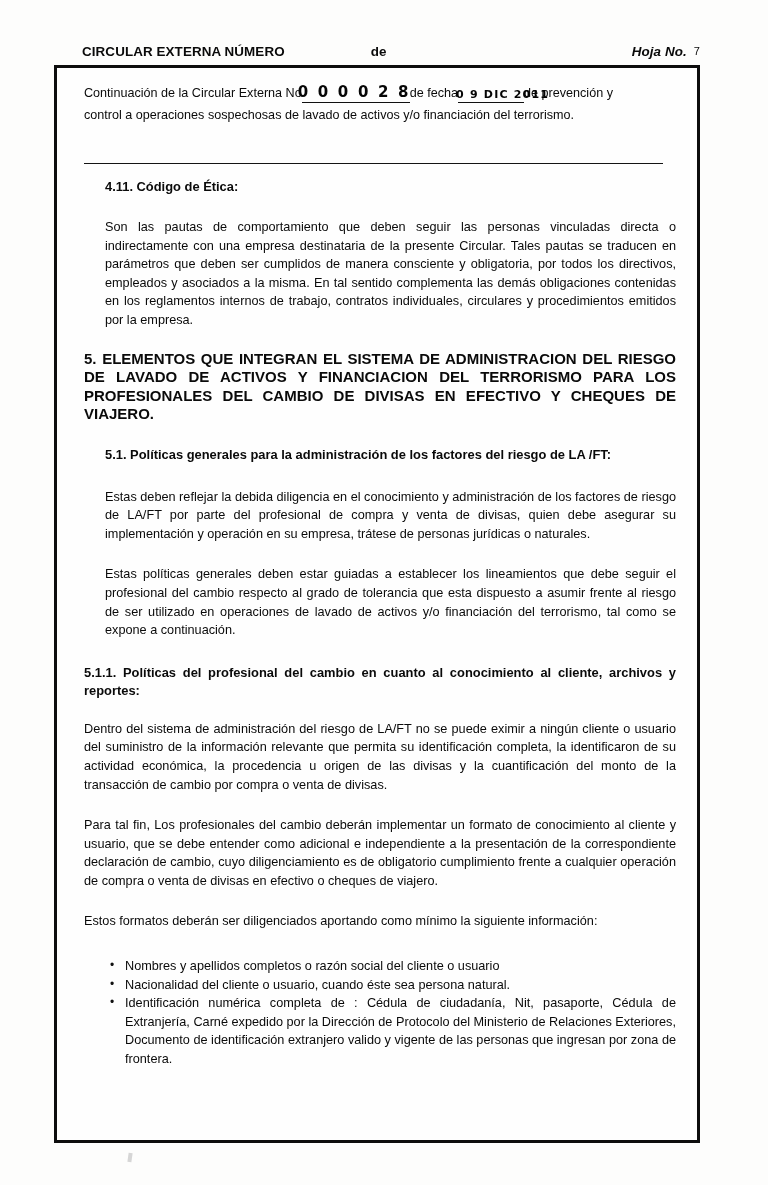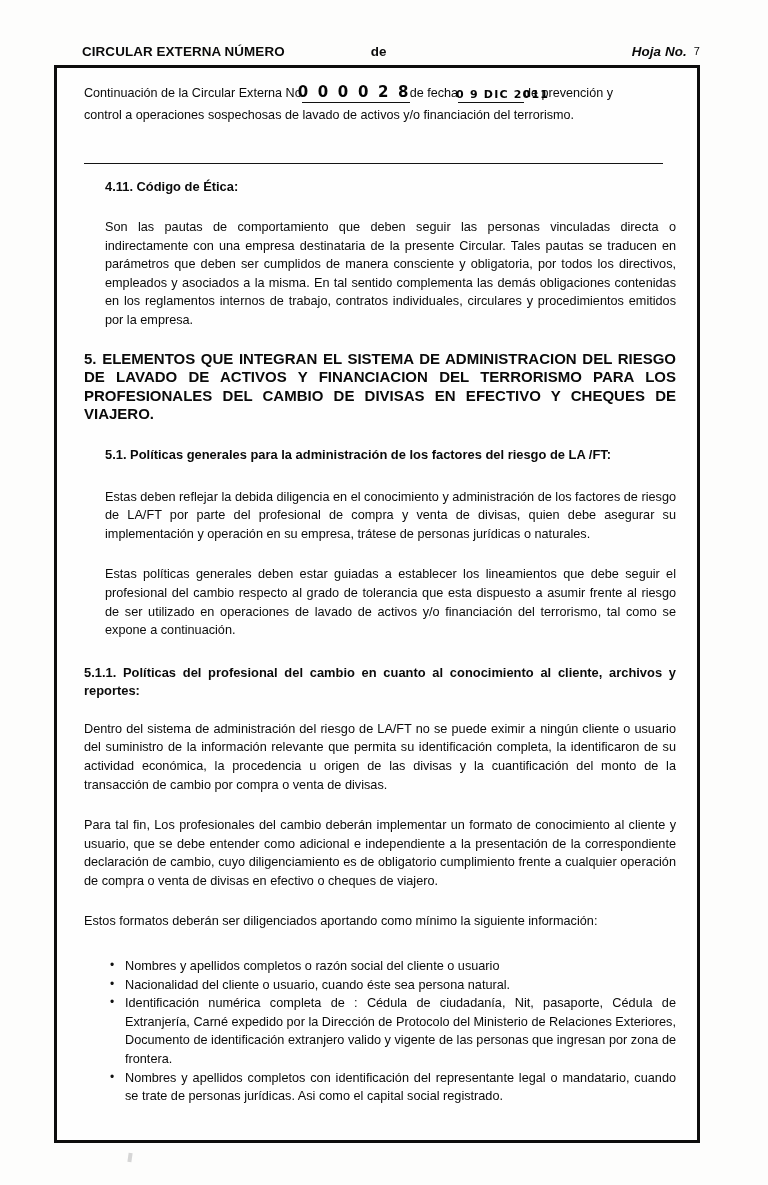--- a/index.html
+++ b/index.html
@@ -269,20 +269,19 @@
       <p class="para flush">Para tal fin, Los profesionales del cambio deberán implementar un formato de conocimiento al cliente y usuario, que se debe entender como adicional e independiente a la presentación de la correspondiente declaración de cambio, cuyo diligenciamiento es de obligatorio cumplimiento frente a cualquier operación de compra o venta de divisas en efectivo o cheques de viajero.</p>
 
       <div class="sp-22"></div>
       <p class="para flush">Estos   formatos deberán ser diligenciados aportando como mínimo la siguiente información:</p>
 
       <div class="sp-26"></div>
       <ul class="bullets">
         <li class="short">Nombres y apellidos completos o razón social del cliente o usuario</li>
         <li class="short">Nacionalidad del cliente o usuario, cuando éste sea persona natural.</li>
         <li>Identificación numérica completa de : Cédula de ciudadanía, Nit, pasaporte, Cédula de Extranjería, Carné expedido por la Dirección de Protocolo  del Ministerio de Relaciones Exteriores, Documento de identificación extranjero  valido y  vigente de las personas que ingresan por zona de frontera.</li>
-        <li>Nombres y apellidos completos con identificación del representante legal o mandatario, cuando se trate de personas jurídicas. Asi como el capital social registrado.</li>
       </ul>
 
     </div>
   </div>
 </div>
 
 <div class="scan-artifact"></div>
 
 </body></html>

